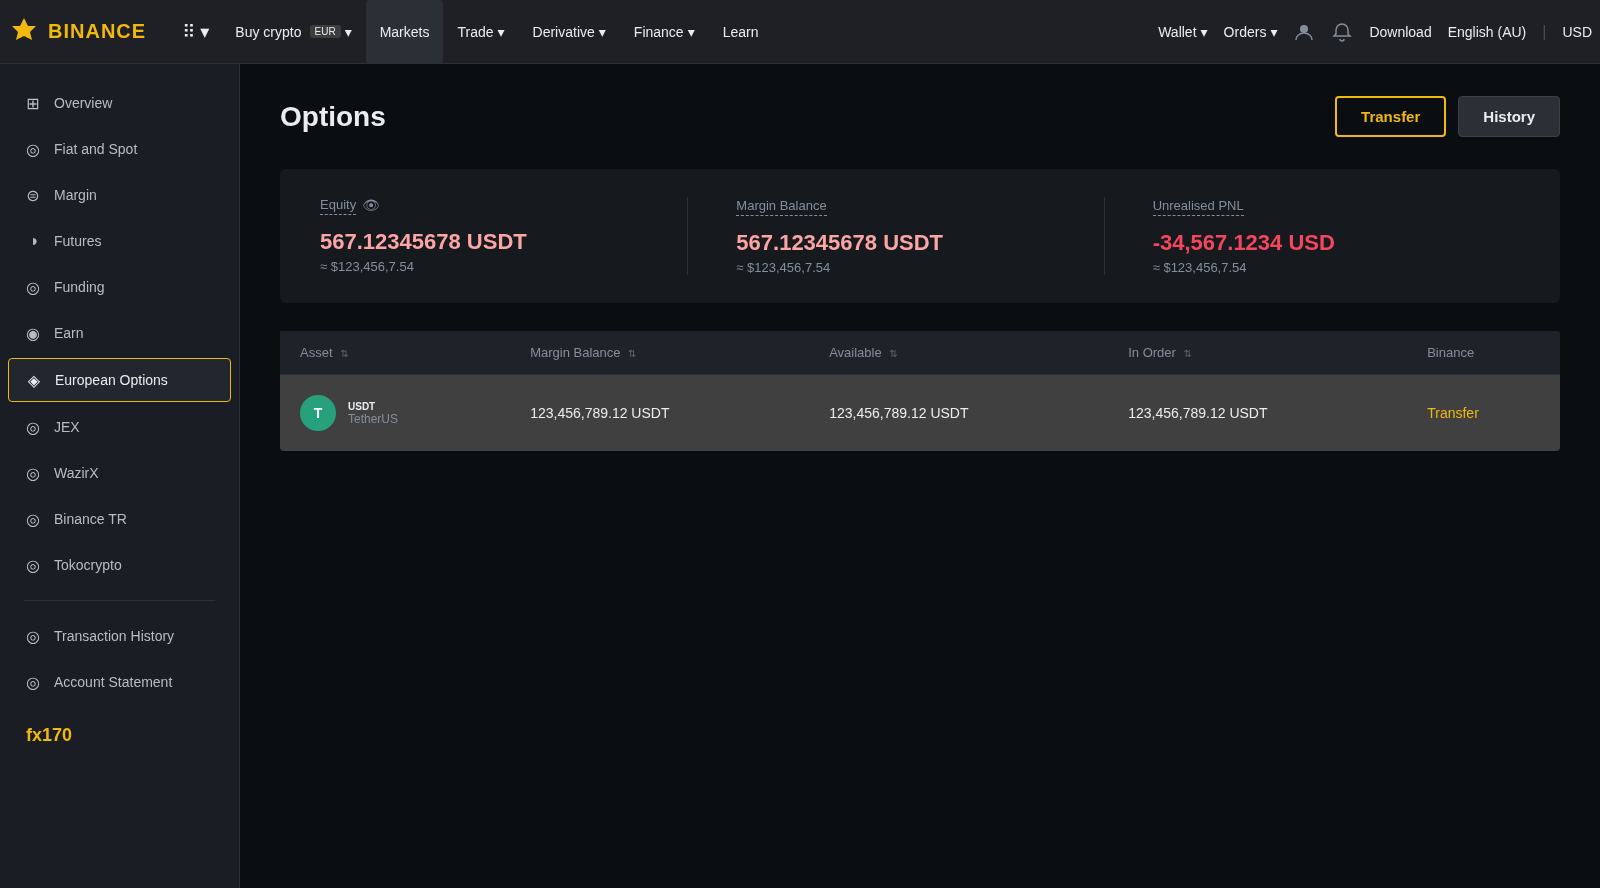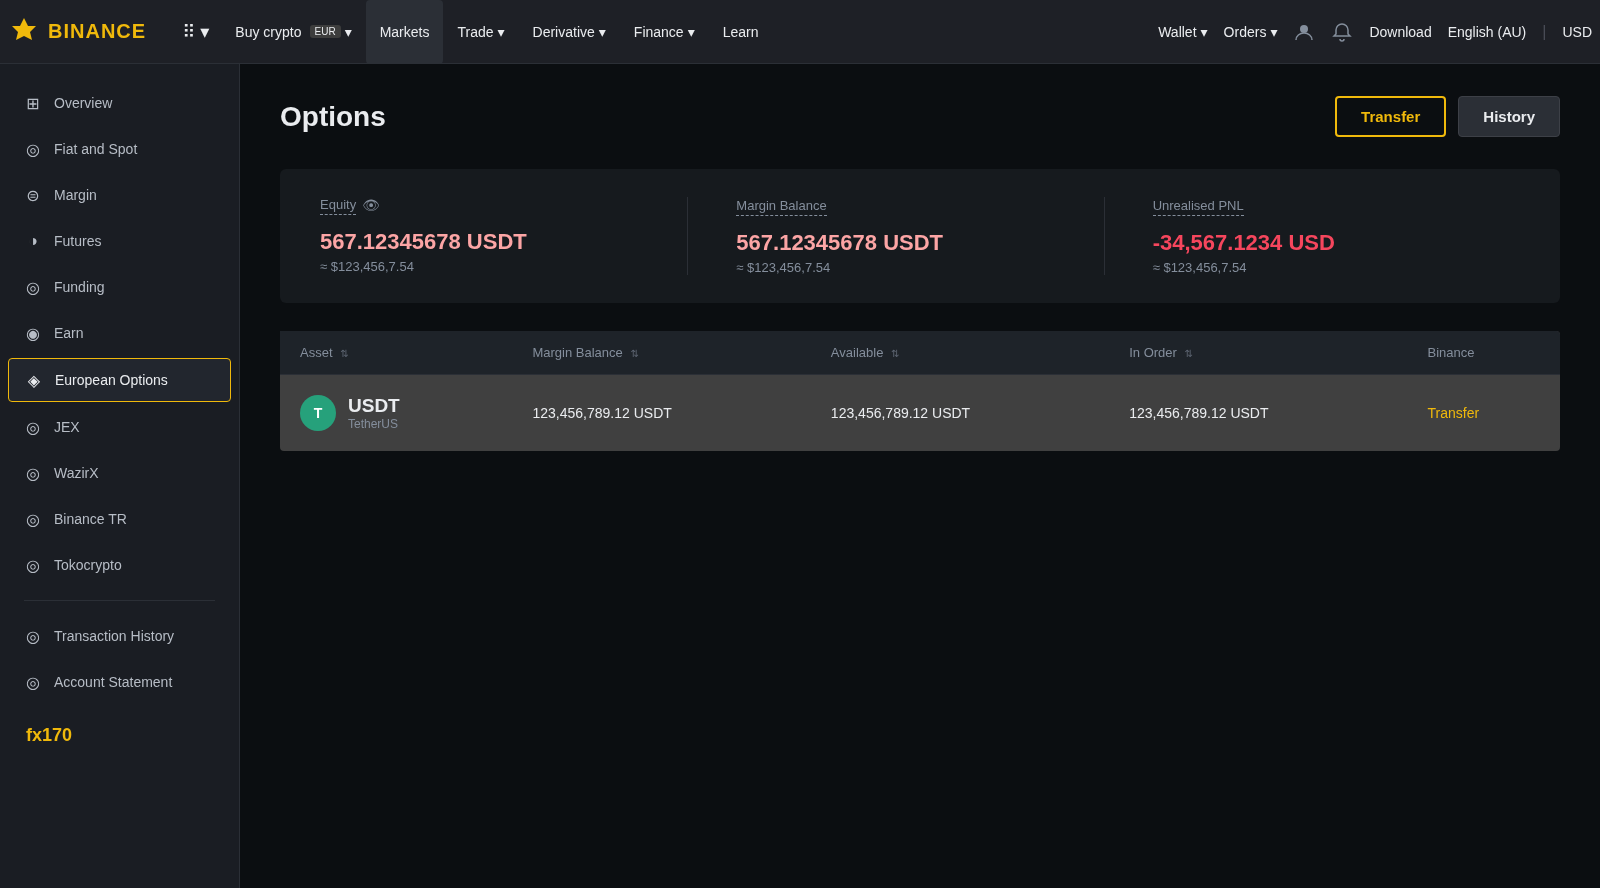--- a/index.html
+++ b/index.html
@@ -294,21 +294,21 @@
       display: flex;
       align-items: center;
       justify-content: center;
       font-size: 14px;
       font-weight: 700;
       color: #fff;
       flex-shrink: 0;
     }
     .asset-name {
       font-weight: 600;
-      font-size: 19px;
+      font-size: 10px;
       color: #eaecef;
     }
     .asset-sub {
       font-size: 12px;
       color: #848e9c;
     }
     .action-transfer {
       color: #f0b90b;
       cursor: pointer;
       font-size: 14px;

